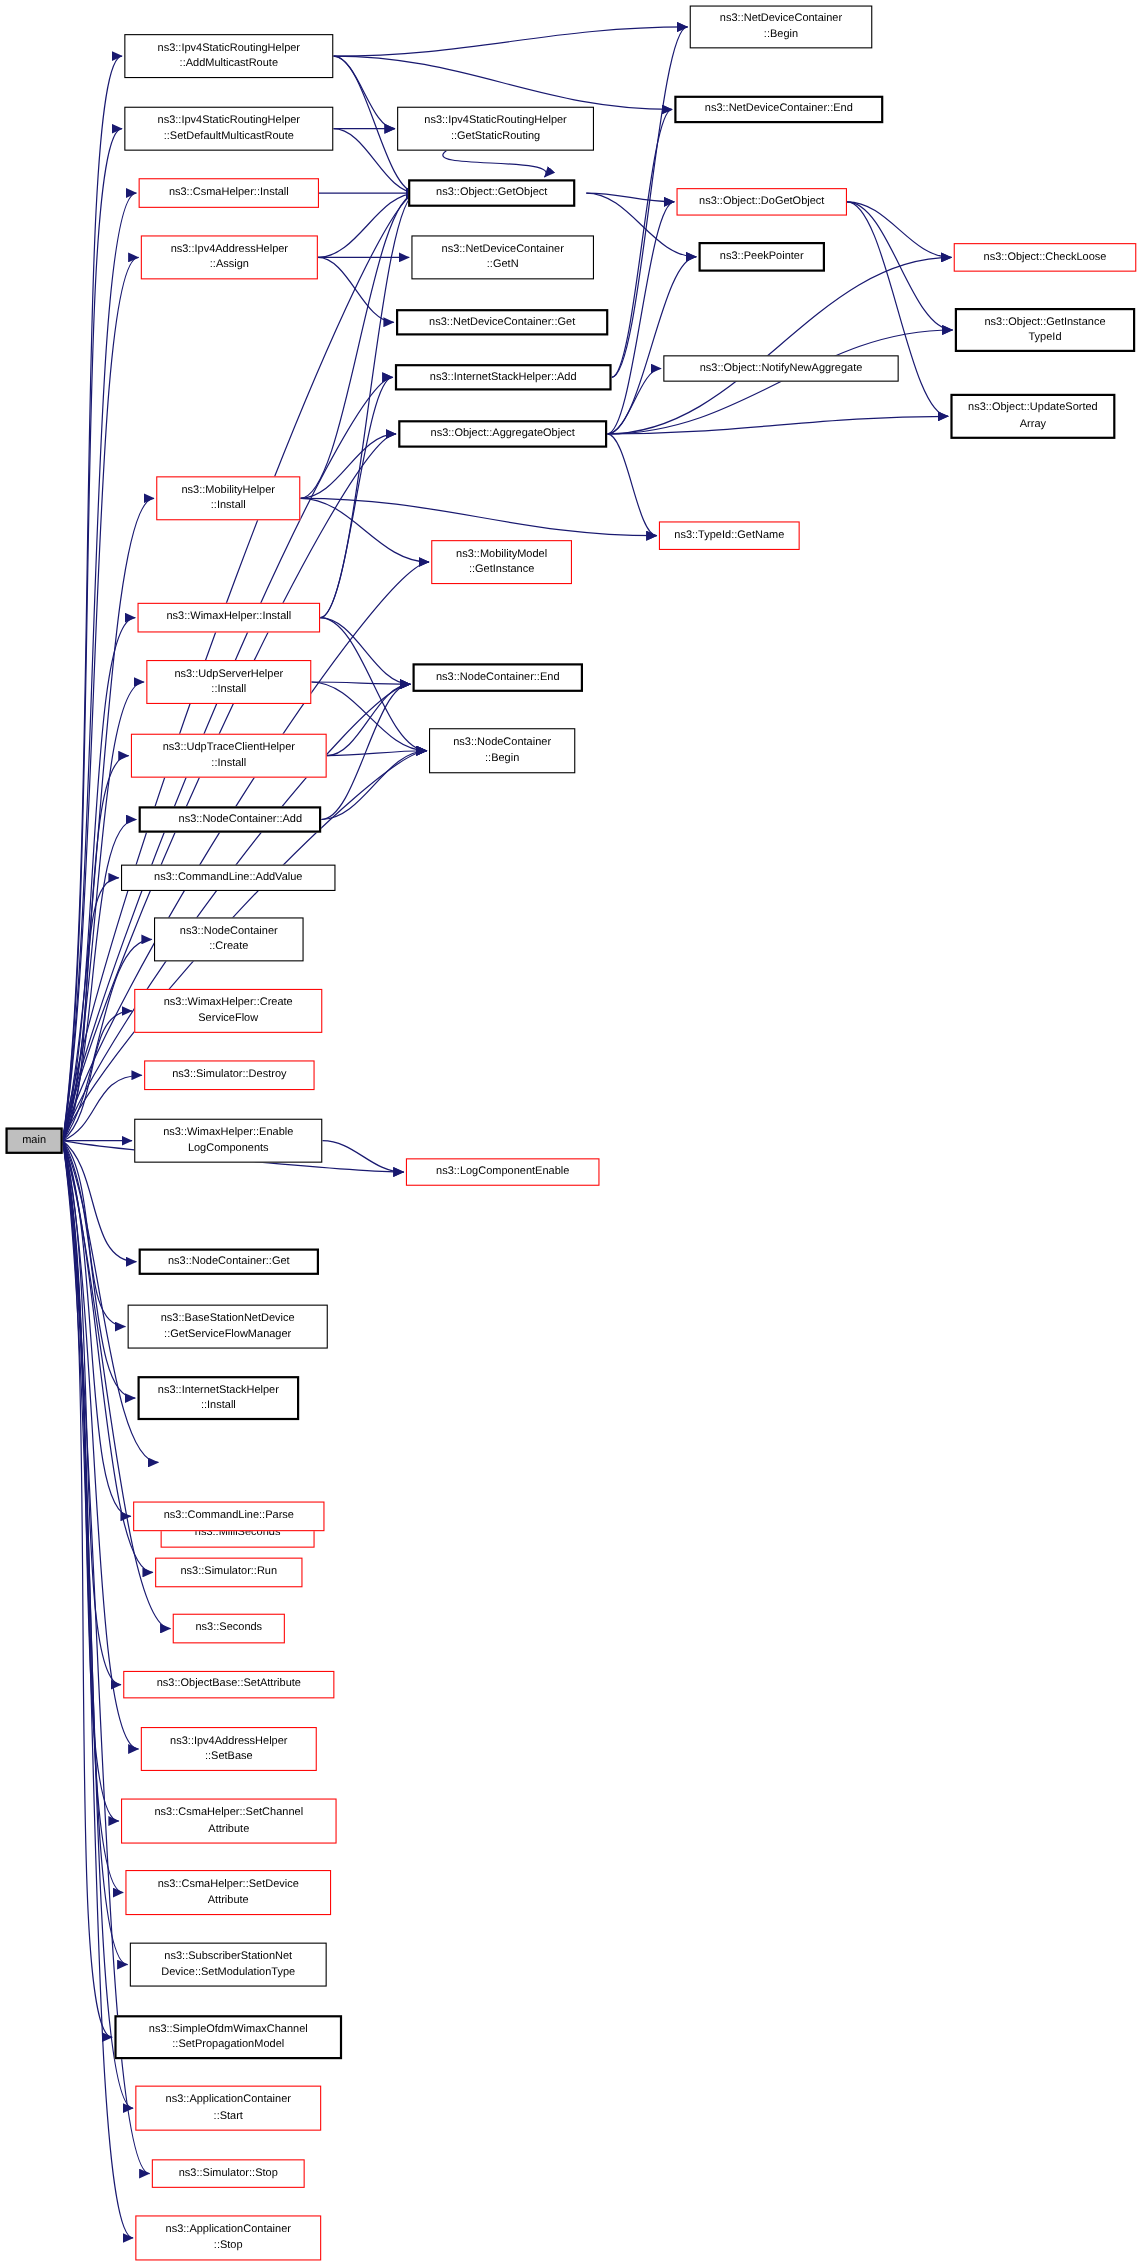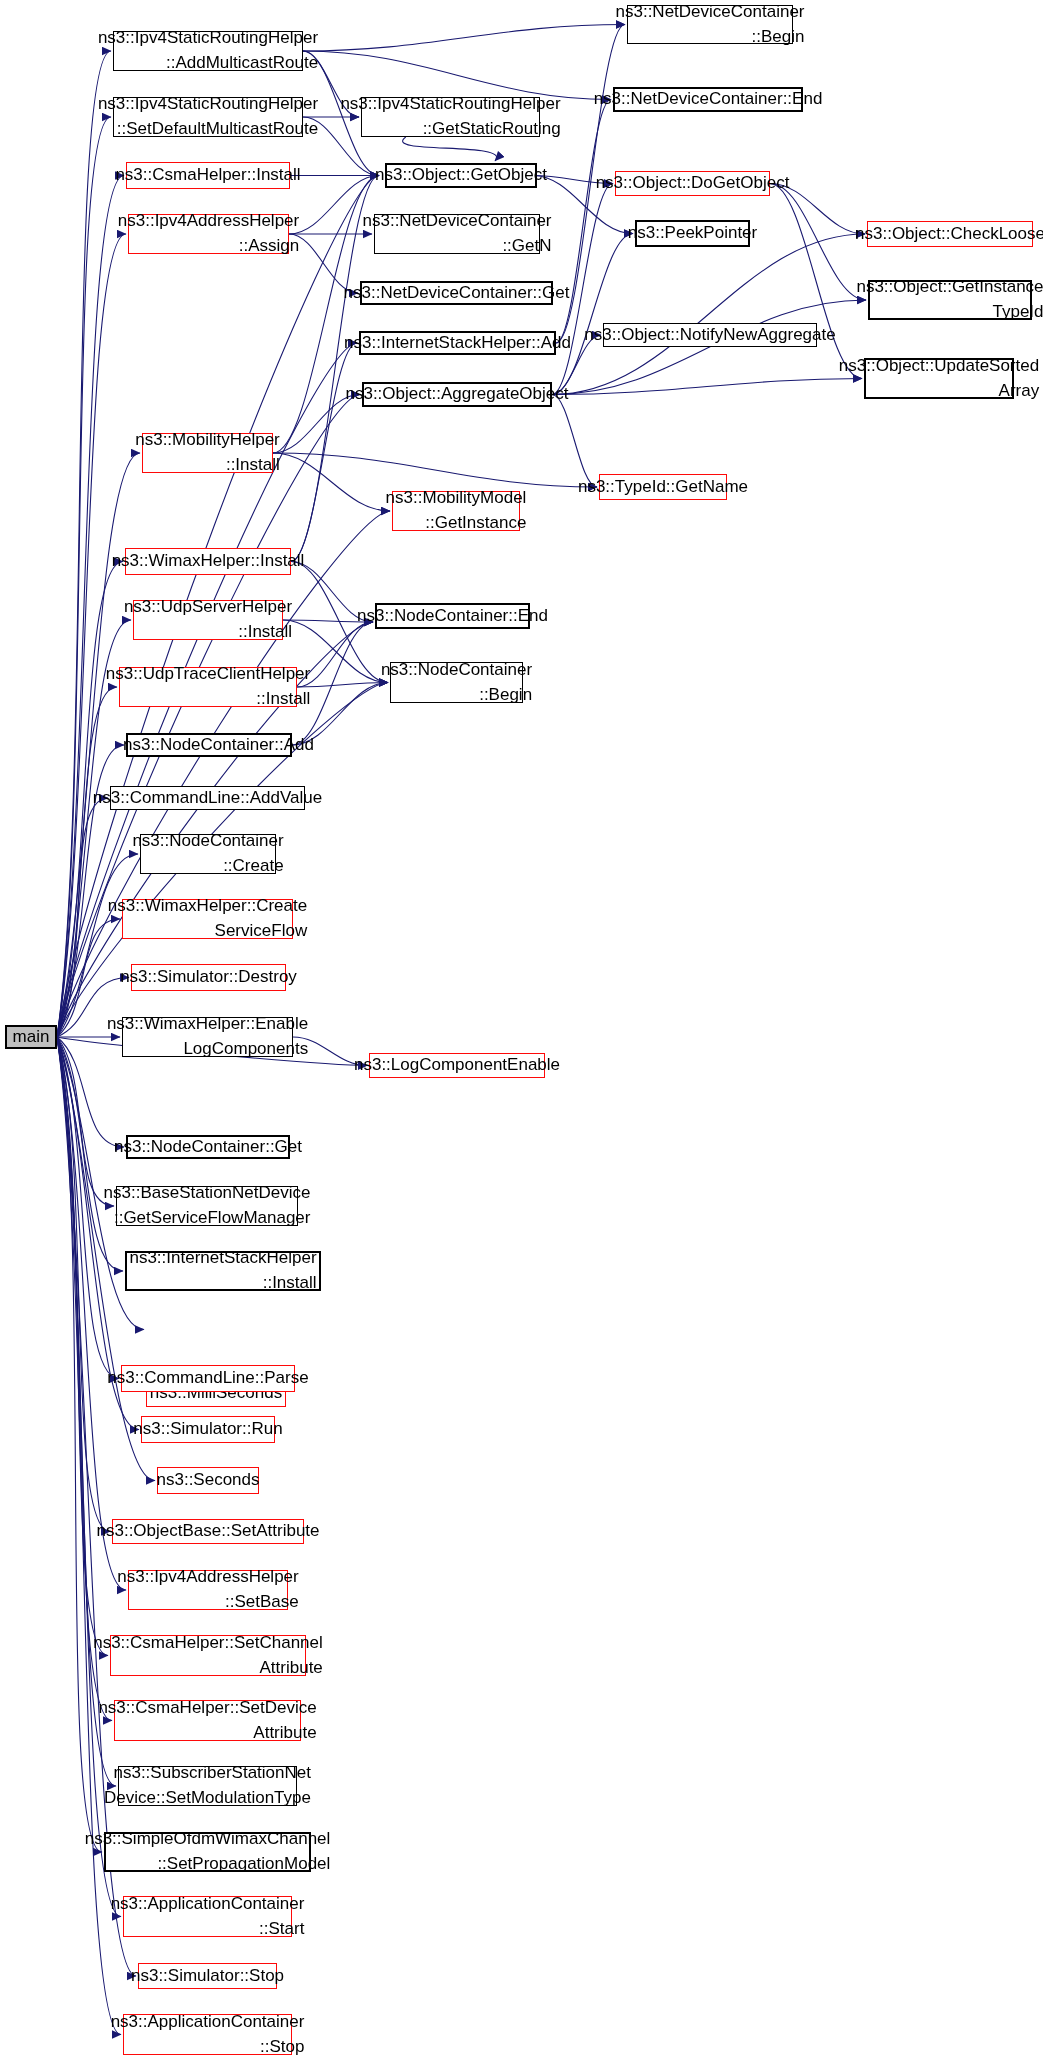--- a/index.html
+++ b/index.html
@@ -3,21 +3,21 @@
 <meta charset="utf-8">
 <style>
   html,body{margin:0;padding:0;background:#ffffff;}
   body{width:1043px;height:2060px;position:relative;font-family:"Liberation Sans",sans-serif;}
   #canvas{position:absolute;left:0;top:0;width:1043px;height:2060px;}
   #edge-layer{position:absolute;left:0;top:0;pointer-events:none;}
   .node{
     position:absolute;box-sizing:border-box;background:#ffffff;
     border:1px solid #000000;color:#000000;
     display:flex;align-items:center;justify-content:center;
-    text-align:right;font-size:17px;line-height:1.45;
+    text-align:center;font-size:10px;line-height:1.45;
     white-space:pre-line;cursor:pointer;z-index:2;
   }
   .node.red{border-color:#fe0909;border-width:1.5px;}
   .node.bold{border-width:2px;}
   .node.main{background:#bfbfbf;border-width:2px;cursor:default;}
 </style>
 </head>
 <body>
 
 <div id="canvas">
@@ -127,21 +127,21 @@
     <div class="node" style="left: 140px; top: 834px; width: 136px; height: 40px;">ns3::NodeContainer
 ::Create</div>
     <div class="node red" style="left: 122px; top: 899px; width: 171px; height: 40px;">ns3::WimaxHelper::Create
 ServiceFlow</div>
     <div class="node red" style="left: 131px; top: 964px; width: 155px; height: 27px;">ns3::Simulator::Destroy</div>
     <div class="node" style="left: 122px; top: 1017px; width: 171px; height: 40px;">ns3::WimaxHelper::Enable
 LogComponents</div>
     <div class="node bold" style="left: 126px; top: 1135px; width: 164px; height: 24px;">ns3::NodeContainer::Get</div>
     <div class="node" style="left: 116px; top: 1186px; width: 182px; height: 40px;">ns3::BaseStationNetDevice
 ::GetServiceFlowManager</div>
-    <div class="node bold" style="left: 125px; top: 1251px; width: 196px; height: 40px;">ns3::InternetStackHelper
+    <div class="node bold" style="left: 125px; top: 1251px; width: 147px; height: 40px;">ns3::InternetStackHelper
 ::Install</div>
     <div class="node red" style="left: 146px; top: 1380px; width: 140px; height: 27px;">ns3::MilliSeconds</div>
     <div class="node red" style="left: 121px; top: 1365px; width: 174px; height: 27px;">ns3::CommandLine::Parse</div>
     <div class="node red" style="left: 141px; top: 1416px; width: 134px; height: 27px;">ns3::Simulator::Run</div>
     <div class="node red" style="left: 157px; top: 1467px; width: 102px; height: 27px;">ns3::Seconds</div>
     <div class="node red" style="left: 112px; top: 1519px; width: 192px; height: 25px;">ns3::ObjectBase::SetAttribute</div>
     <div class="node red" style="left: 128px; top: 1570px; width: 160px; height: 40px;">ns3::Ipv4AddressHelper
 ::SetBase</div>
     <div class="node red" style="left: 110px; top: 1635px; width: 196px; height: 41px;">ns3::CsmaHelper::SetChannel
 Attribute</div>
@@ -151,21 +151,21 @@
 Device::SetModulationType</div>
     <div class="node bold" style="left: 104px; top: 1832px; width: 207px; height: 40px;">ns3::SimpleOfdmWimaxChannel
 ::SetPropagationModel</div>
     <div class="node red" style="left: 123px; top: 1896px; width: 169px; height: 41px;">ns3::ApplicationContainer
 ::Start</div>
     <div class="node red" style="left: 138px; top: 1963px; width: 139px; height: 26px;">ns3::Simulator::Stop</div>
     <div class="node red" style="left: 123px; top: 2014px; width: 169px; height: 41px;">ns3::ApplicationContainer
 ::Stop</div>
     <div class="node" style="left: 361px; top: 97px; width: 179px; height: 40px;">ns3::Ipv4StaticRoutingHelper
 ::GetStaticRouting</div>
-    <div class="node bold" style="left: 385px; top: 163px; width: 152px; height: 25px;">ns3::Object::GetObject</div>
+    <div class="node bold" style="left: 371px; top: 163px; width: 152px; height: 25px;">ns3::Object::GetObject</div>
     <div class="node" style="left: 374px; top: 214px; width: 166px; height: 40px;">ns3::NetDeviceContainer
 ::GetN</div>
     <div class="node bold" style="left: 360px; top: 281px; width: 193px; height: 24px;">ns3::NetDeviceContainer::Get</div>
     <div class="node bold" style="left: 359px; top: 331px; width: 197px; height: 24px;">ns3::InternetStackHelper::Add</div>
     <div class="node bold" style="left: 362px; top: 382px; width: 190px; height: 25px;">ns3::Object::AggregateObject</div>
     <div class="node red" style="left: 392px; top: 491px; width: 128px; height: 40px;">ns3::MobilityModel
 ::GetInstance</div>
     <div class="node bold" style="left: 375px; top: 603px; width: 155px; height: 26px;">ns3::NodeContainer::End</div>
     <div class="node" style="left: 390px; top: 662px; width: 133px; height: 41px;">ns3::NodeContainer
 ::Begin</div>

